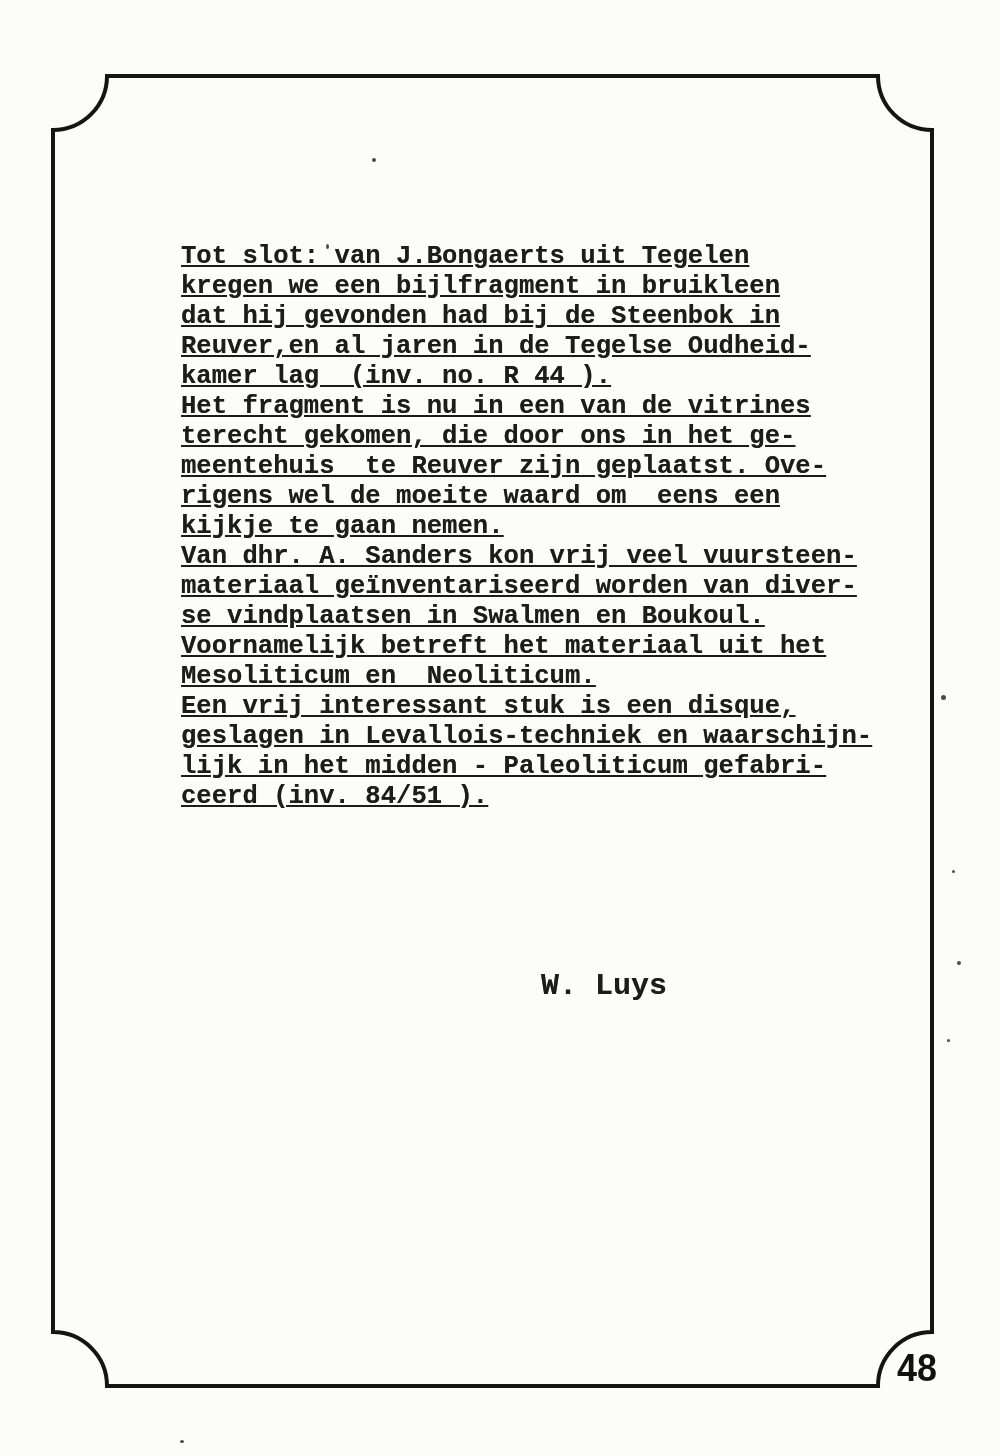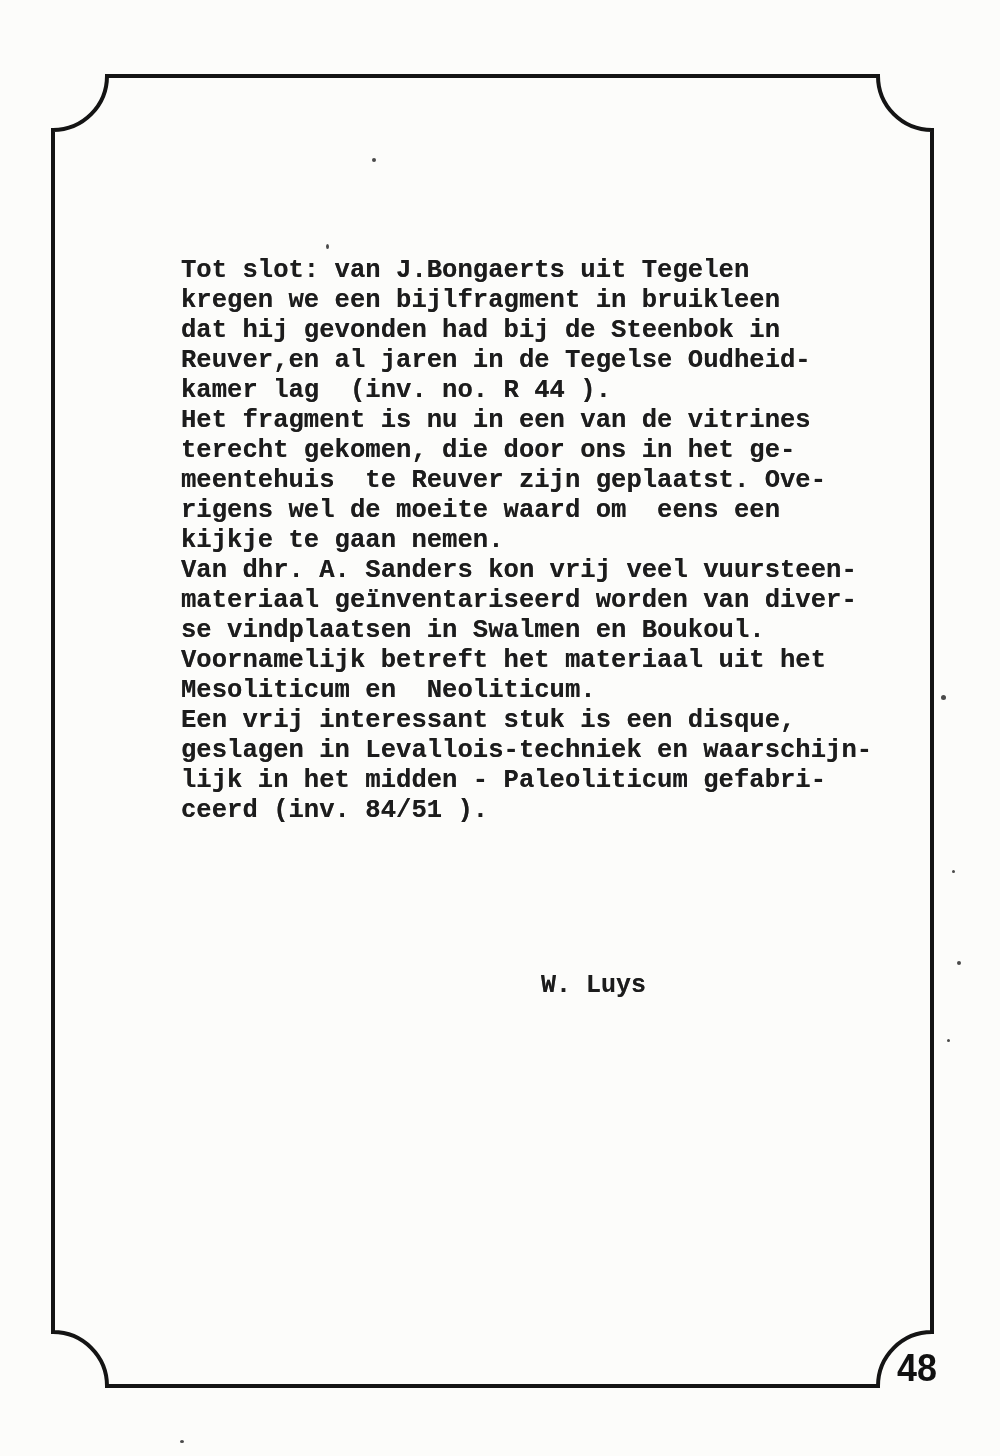--- a/index.html
+++ b/index.html
@@ -46,30 +46,31 @@
     white-space: pre;
     font-family: "Liberation Mono", "DejaVu Sans Mono", monospace;
     font-weight: 700;
     font-size: 25.6px;
     line-height: 30px;
     letter-spacing: 0;
     color: var(--ink);
     text-shadow: 0 0 0.5px rgba(20,20,20,0.6);
   }
   .para.para2 {
-    margin-top: 42px;
+    margin-top: 28px;
+    text-decoration: underline;
   }
   .signature {
     position: absolute;
     left: 541px;
     top: 971px;
     white-space: pre;
     font-family: "Liberation Mono", "DejaVu Sans Mono", monospace;
     font-weight: 700;
-    font-size: 25px;
+    font-size: 30px;
     line-height: 30px;
     color: var(--ink);
     text-shadow: 0 0 0.5px rgba(20,20,20,0.6);
   }
   .page-number {
     position: absolute;
     left: 897px;
     top: 1349px;
     font-family: "Liberation Sans", sans-serif;
     font-weight: 700;

